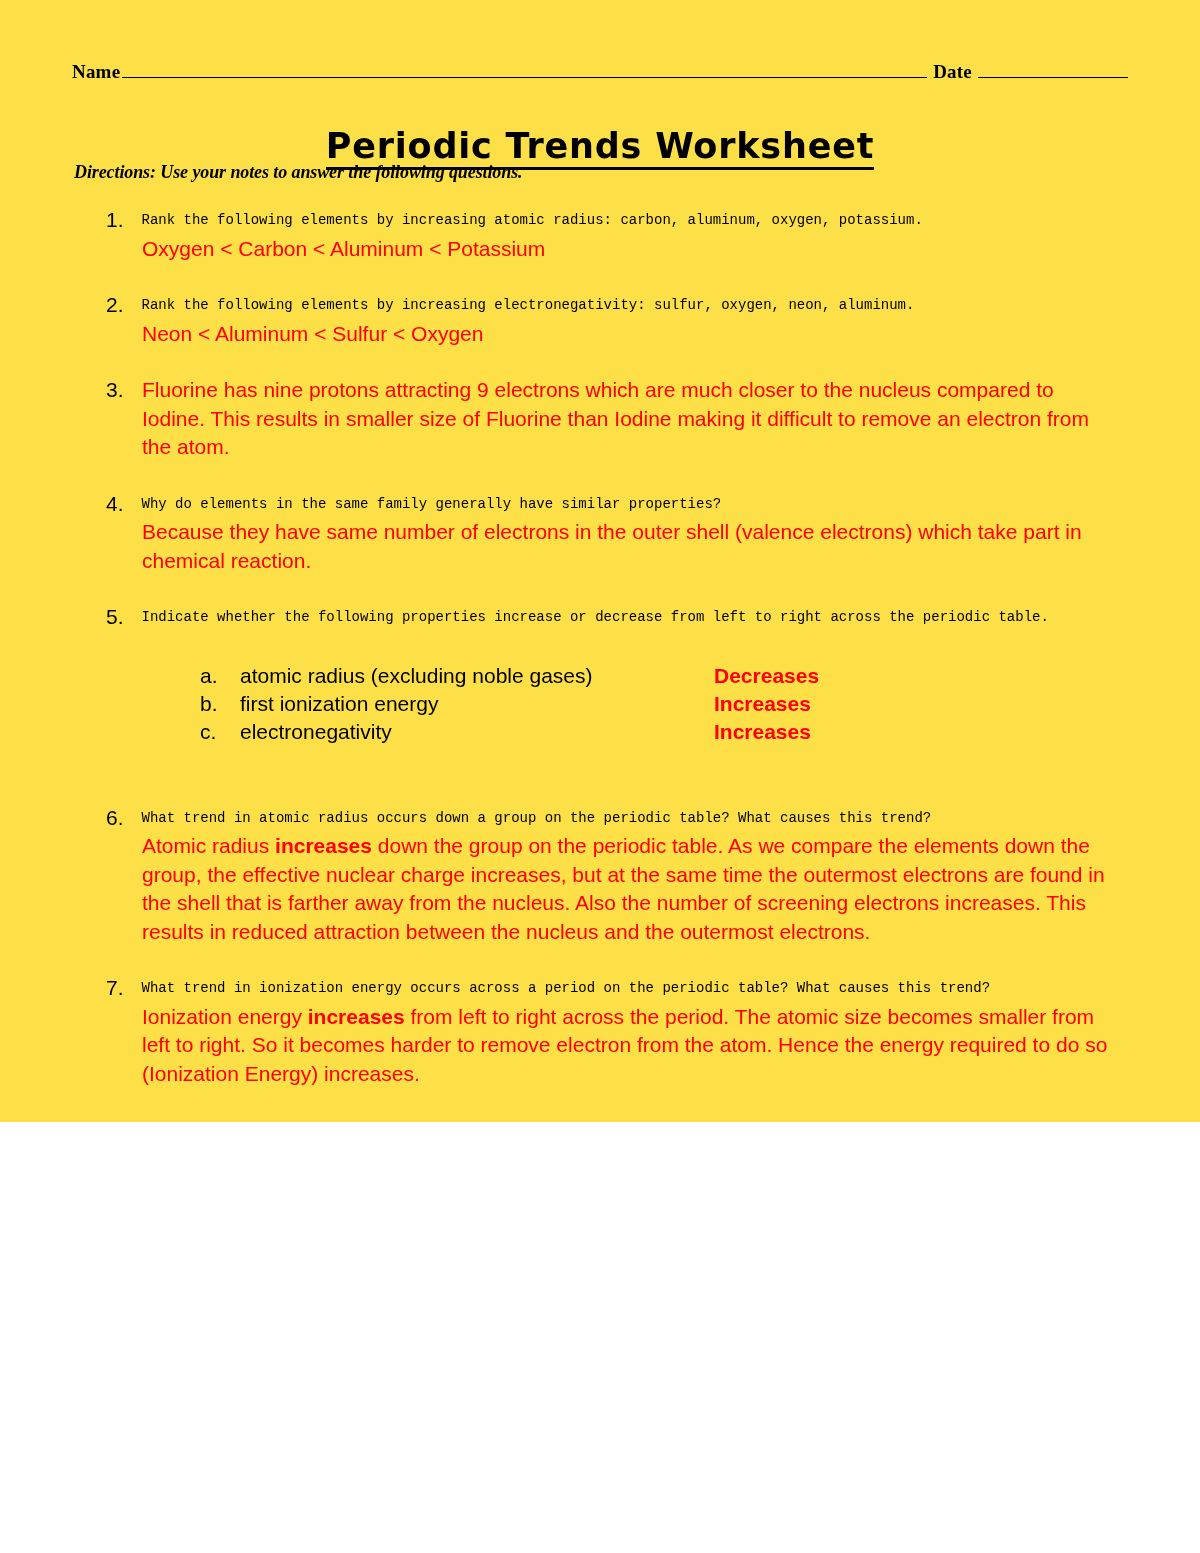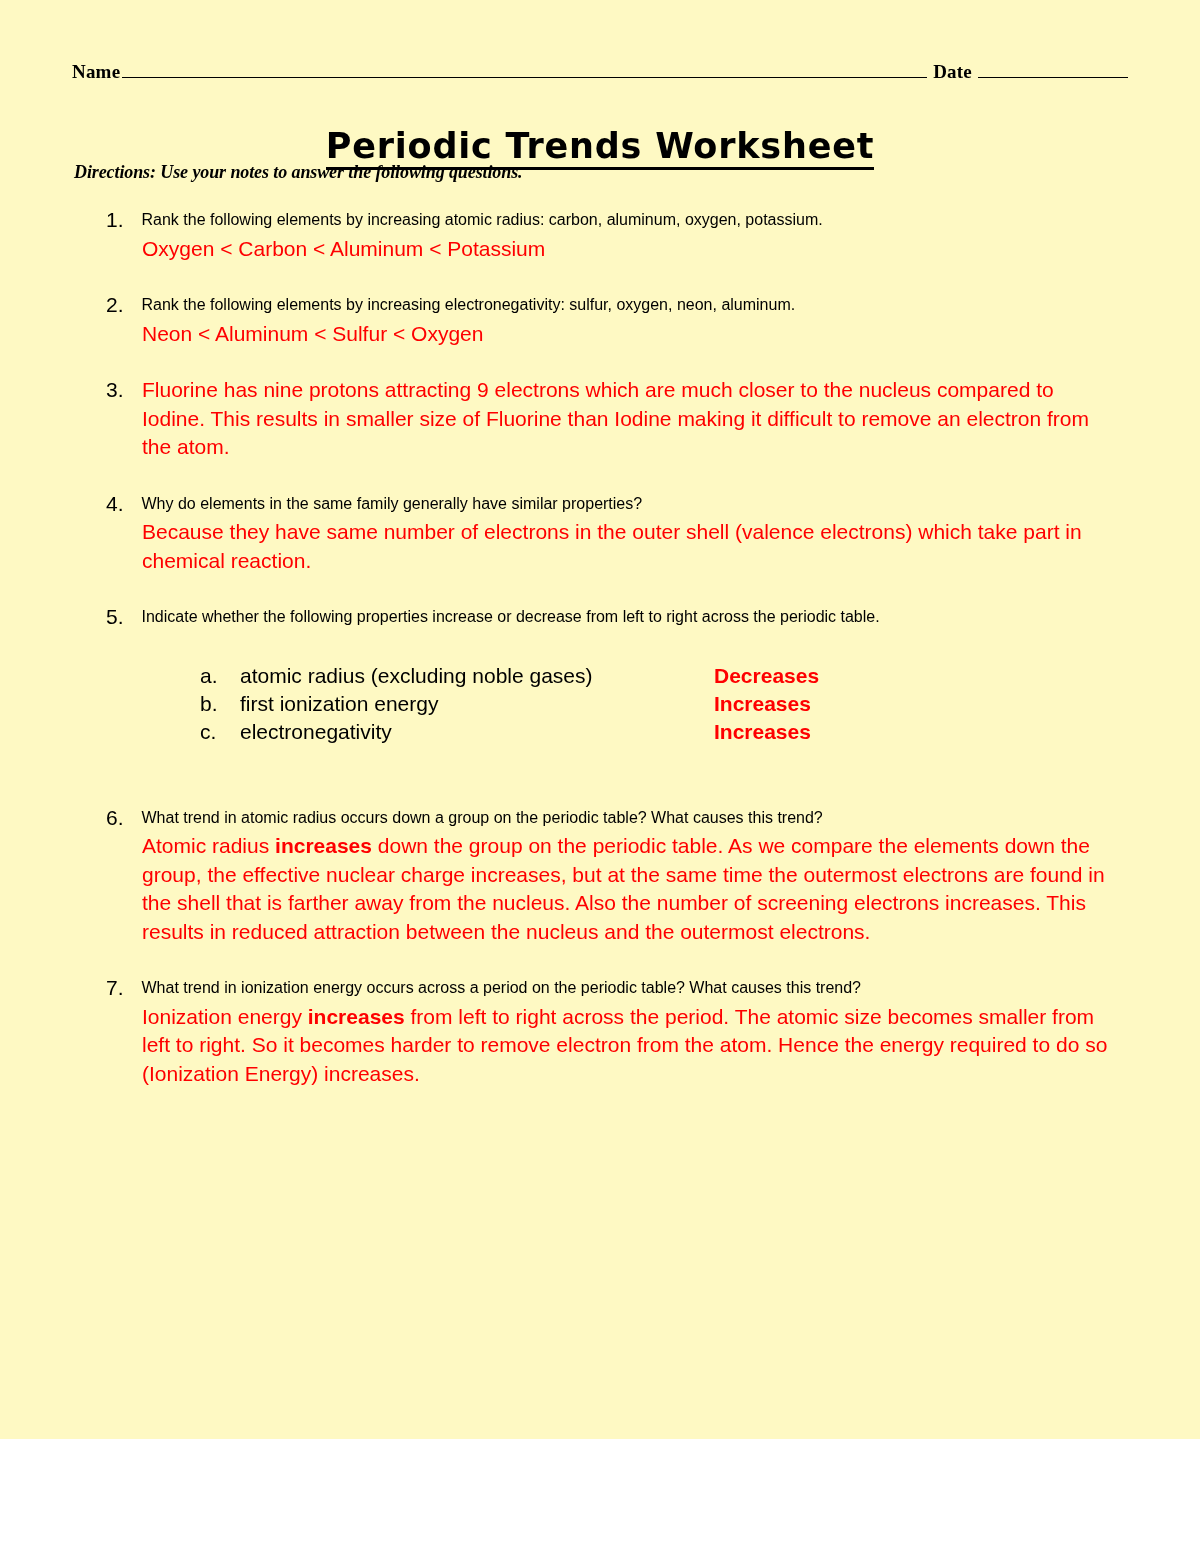--- a/index.html
+++ b/index.html
@@ -14,23 +14,23 @@
     height: 1553px;
     position: relative;
     font-family: "Liberation Sans", sans-serif;
     color: #000000;
     overflow: hidden;
   }
 
   .page {
     position: relative;
     width: 1200px;
-    height: 1439px;
+    height: 1122px;
     padding: 16px;
-    background: #fef9c3;
+    background: #fde047;
   }
 
   
   .header-row {
     position: absolute;
     left: 72px;
     top: 62px;
     width: 1056px;
     display: flex;
     align-items: baseline;
@@ -103,23 +103,23 @@
     position: absolute;
     left: 106px;
     top: 0;
     width: 30px;
     text-align: left;
     font-size: 21px;
     line-height: 28.5px;
     font-family: "Liberation Sans", sans-serif;
   }
   .qtext {
-    font-size: 16px;
+    font-size: 14px;
     line-height: 28.5px;
-    font-family: Liberation Sans, sans-serif;
+    font-family: Liberation Mono, monospace;
     color: #000;
     text-indent: -0.5px;
   }
   .answer {
     font-size: 21px;
     line-height: 28.5px;
     font-family: "Liberation Sans", sans-serif;
     color: #fe0000;
   }
   .answer b { font-weight: bold; }

